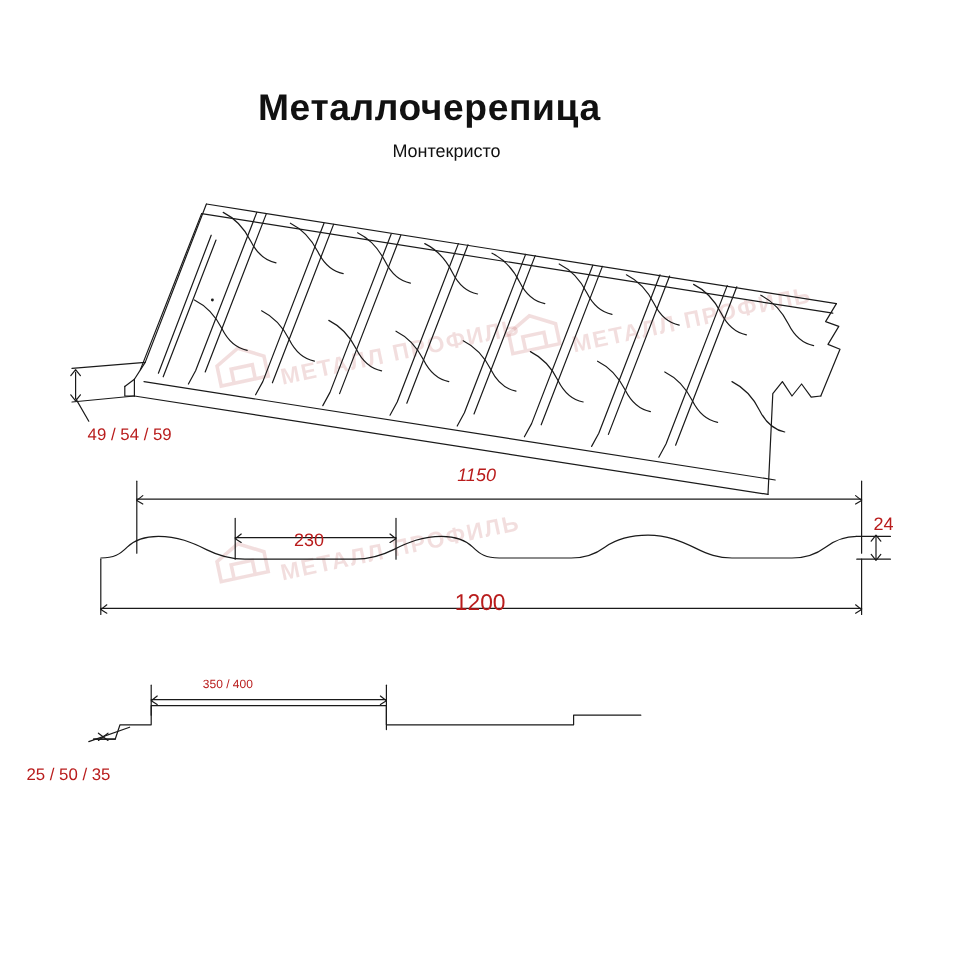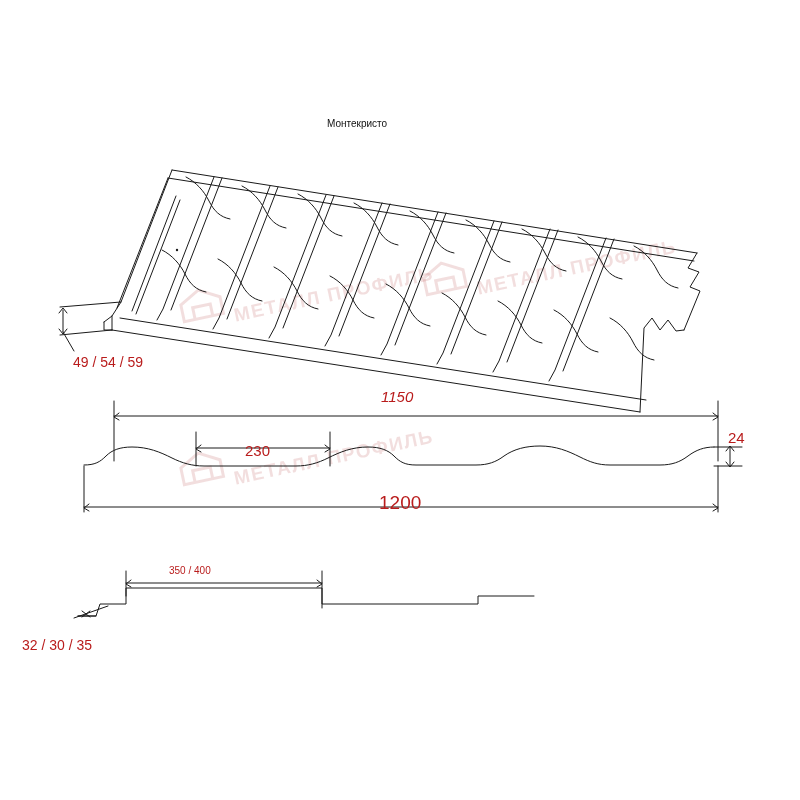--- a/index.html
+++ b/index.html
@@ -23,21 +23,21 @@
     font-size: 31px;
     font-weight: bold;
     letter-spacing: 0.5px;
     color: #111111;
     white-space: nowrap;
   }
   .subtitle {
     position: absolute;
     left: 327px;
     top: 118px;
-    font-size: 10px;
+    font-size: 15px;
     font-weight: normal;
     color: #111111;
     white-space: nowrap;
   }
   .dim-label {
     position: absolute;
     font-size: 14px;
     color: #b91c1c;
     white-space: nowrap;
   }
@@ -225,29 +225,30 @@
         <path d="M131,580 L126,584 L131,587"></path>
         <path d="M317,580 L322,584 L317,587"></path>
 
         <path d="M74,618 L108,606"></path>
         <path d="M82,611 L90,617"></path>
         <path d="M90,611 L82,617"></path>
       </g>
     </g>
   </svg>
 
+  <div class="title">Металлочерепица</div>
   <div class="subtitle">Монтекристо</div>
 
   <div class="dim-label" style="left:73px; top:354px;">49 / 54 / 59</div>
 
   <div class="dim-label" style="left:381px; top:388px; font-size:15px;font-style:italic;">1150</div>
 
   <div class="dim-label" style="left:245px; top:442px; font-size:15px;">230</div>
 
   <div class="dim-label" style="left:728px; top:429px; font-size:15px;">24</div>
 
   <div class="dim-label" style="left:379px; top:492px; font-size:19px;">1200</div>
 
   <div class="dim-label" style="left:169px; top:565px; font-size:10px;">350 / 400</div>
 
-  <div class="dim-label" style="left:22px; top:637px; font-size:14px;">32 / 30 / 35</div>
+  <div class="dim-label" style="left:22px; top:637px; font-size:14px;">25 / 50 / 35</div>
 
 </div>
 
 </body></html>

